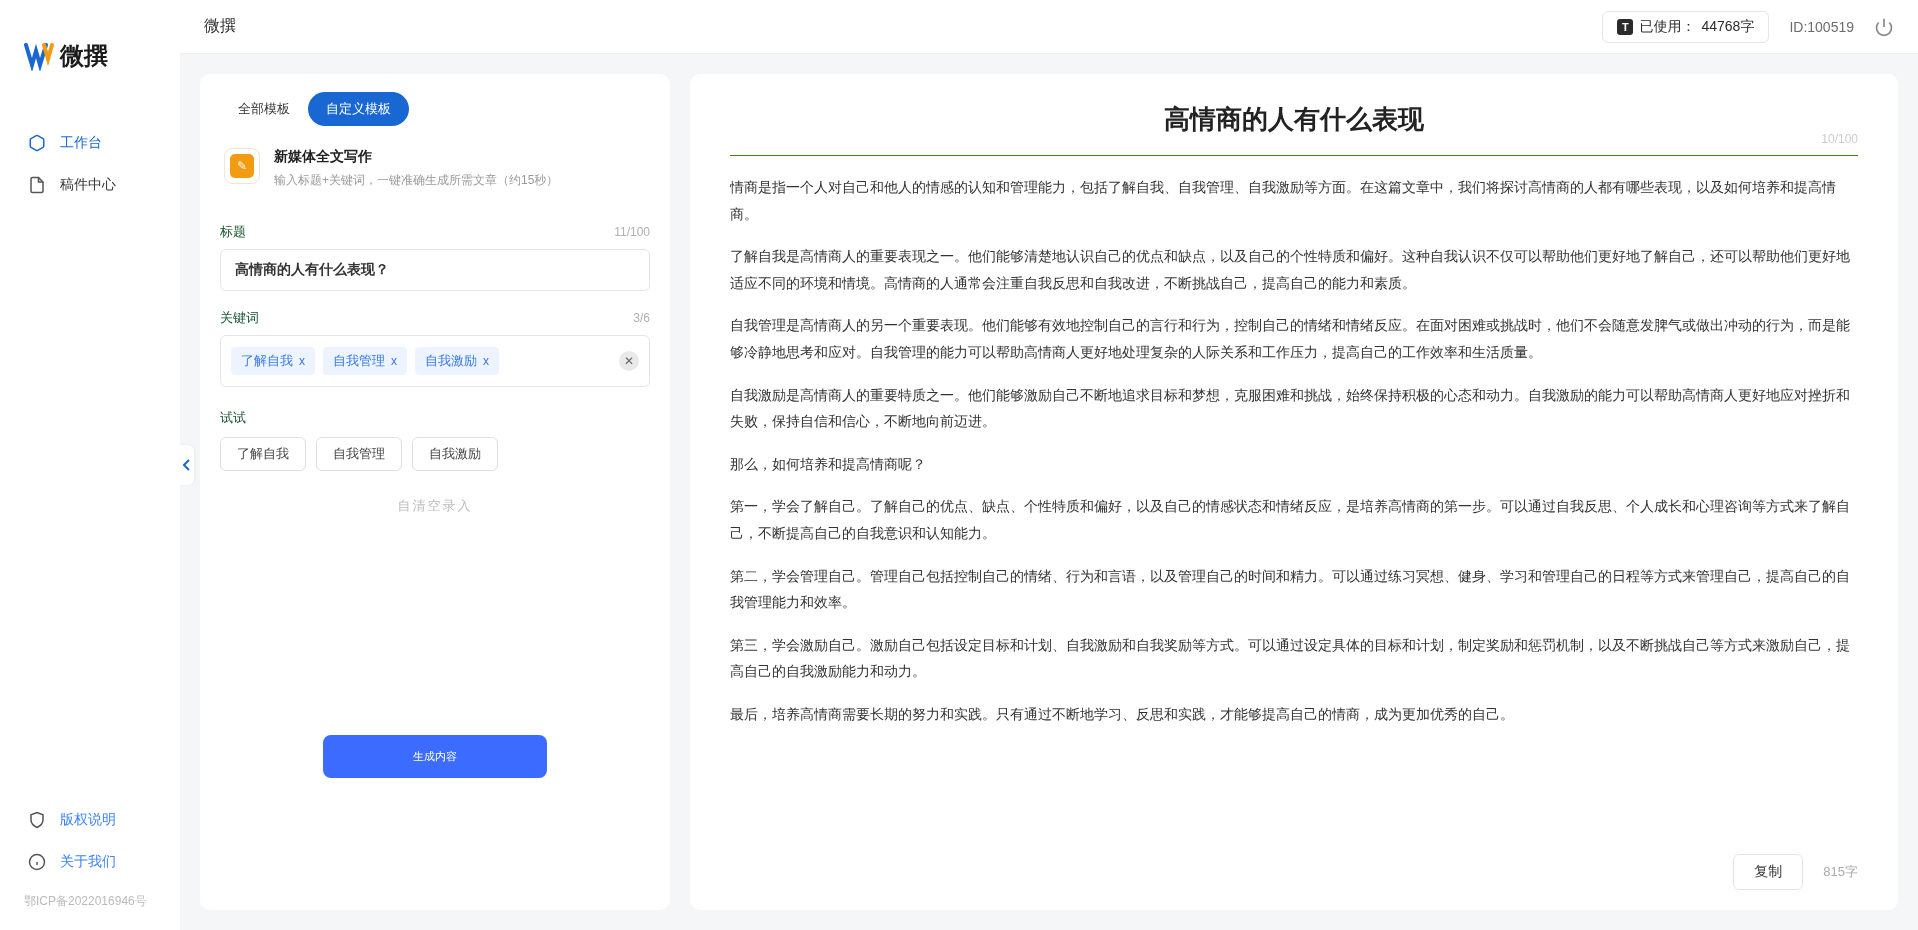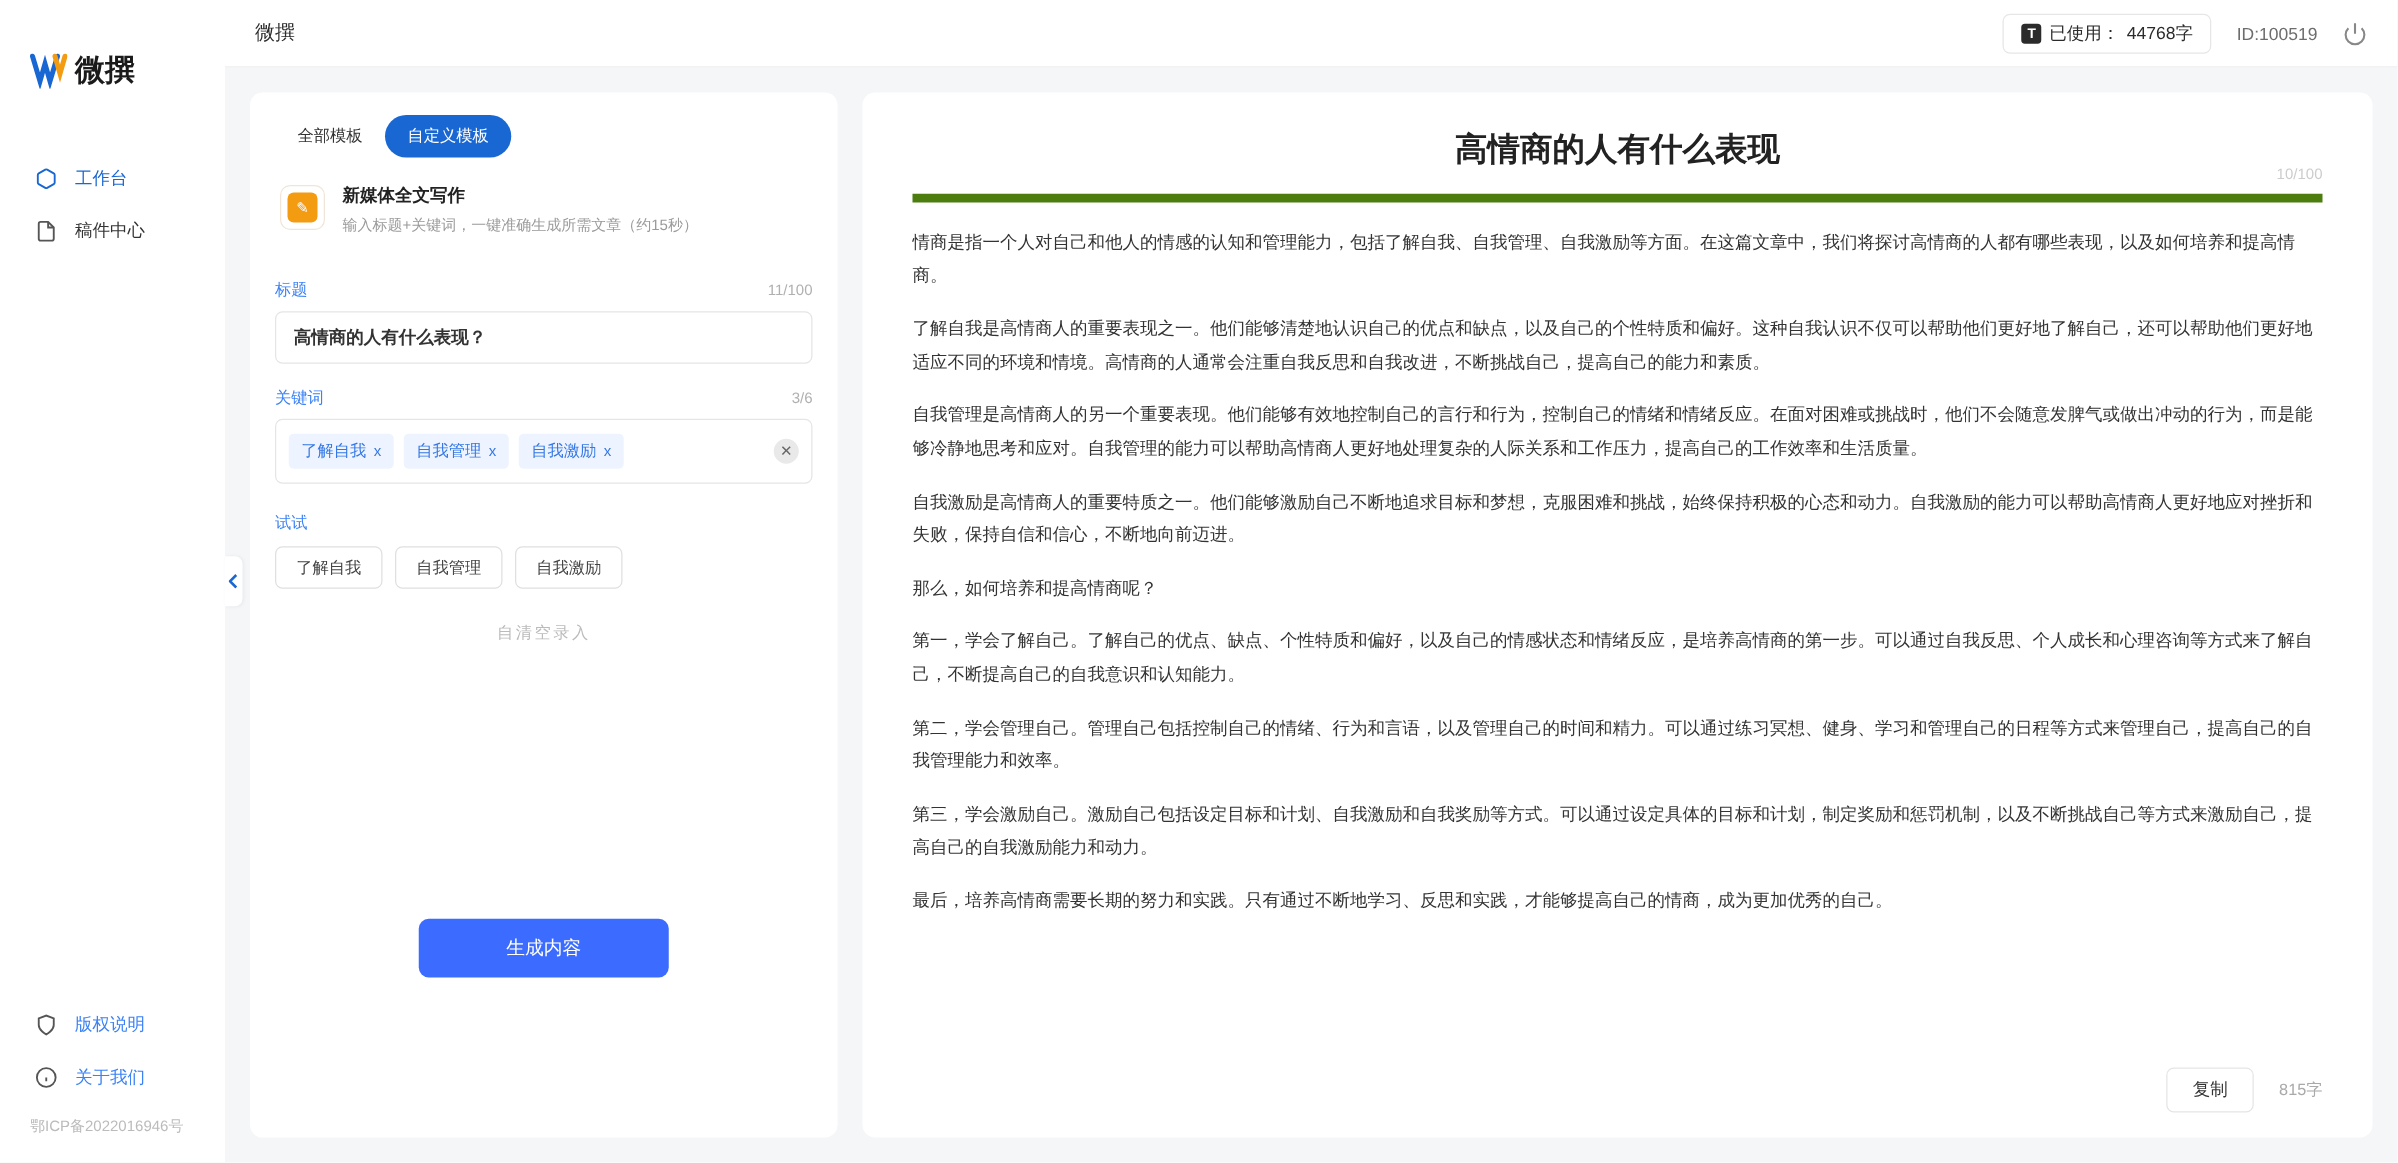--- a/index.html
+++ b/index.html
@@ -48,39 +48,39 @@
 
 .tpl-card { display: flex; gap: 14px; padding: 6px 4px 16px; align-items: flex-start; }
 .tpl-icon { width: 36px; height: 36px; border-radius: 8px; background: #fff; border: 1px solid #f0e6d8; display: flex; align-items: center; justify-content: center; }
 .tpl-icon-inner { width: 24px; height: 24px; background: #f39c12; border-radius: 5px; display: inline-flex; align-items: center; justify-content: center; color: #fff; font-size: 12px; }
 .tpl-title { font-weight: 600; font-size: 14px; color: #222; margin-bottom: 6px; }
 .tpl-desc { font-size: 12px; color: #9a9a9a; }
 
 
 .form-group { margin-top: 18px; }
 .label-row { display: flex; align-items: center; justify-content: space-between; margin-bottom: 8px; }
-.form-label { font-size: 13px; color: #3b82f6; }
+.form-label { font-size: 13px; color: #14532d; }
 .form-count { font-size: 12px; color: #b0b0b0; }
 .text-input { width: 100%; border: 1px solid #e5e5e5; border-radius: 6px; padding: 12px 14px; font-size: 14px; color: #333; outline: none; background: #fff; font-weight: bold; }
 .text-input::placeholder { color: #bbb; }
 .tag-box { position: relative; width: 100%; min-height: 52px; border: 1px solid #e5e5e5; border-radius: 6px; padding: 10px 40px 10px 10px; display: flex; flex-wrap: wrap; gap: 8px; align-items: center; background: #fff; }
 .tag { display: inline-flex; align-items: center; background: #eef4ff; color: #3578e5; border-radius: 4px; padding: 5px 10px; font-size: 13px; gap: 4px; }
 .tag-x { color: #3578e5; cursor: pointer; font-size: 12px; margin-left: 2px; }
 .clear-btn { position: absolute; right: 10px; top: 50%; transform: translateY(-50%); width: 20px; height: 20px; border-radius: 50%; background: #e9e9e9; color: #666; display: flex; align-items: center; justify-content: center; cursor: pointer; font-size: 12px; }
 
 
 .try-row { margin-top: 22px; }
 .try-options { display: flex; gap: 10px; margin-top: 10px; }
 .chip { border: 1px solid #e0e0e0; border-radius: 6px; padding: 7px 16px; font-size: 13px; color: #444; cursor: pointer; background: #fff; }
 
 .auto-clear { text-align: center; color: #bbb; font-size: 13px; margin-top: 26px; letter-spacing: 2px; cursor: pointer; }
-.generate-btn { margin-top: auto; width: 200px; align-self: center; background: #3b6cff; color: #fff; border: none; border-radius: 8px; padding: 14px 0; font-size: 15px; cursor: pointer; margin-top: 220px; }
-
-
-.doc-title-wrap { position: relative; border-bottom: 7px solid #4d7c0f; padding-bottom: 18px; margin-bottom: 18px; }
+.generate-btn { margin-top: auto; width: 224px; align-self: center; background: #3b6cff; color: #fff; border: none; border-radius: 8px; padding: 14px 0; font-size: 11px; cursor: pointer; margin-top: 220px; }
+
+
+.doc-title-wrap { position: relative; border-bottom: 1px solid #4d7c0f; padding-bottom: 18px; margin-bottom: 18px; }
 .doc-title { font-size: 26px; font-weight: 600; color: #222; text-align: center; }
 .doc-title-count { position: absolute; right: 0; bottom: 9px; font-size: 12px; color: #ccc; }
 .doc-body { font-size: 14px; color: #333; line-height: 1.9; }
 .doc-body p { margin-bottom: 16px; }
 .right-footer { display: flex; align-items: center; justify-content: flex-end; gap: 20px; padding-top: 100px; margin-top: auto; }
 .copy-btn { border: 1px solid #e5e5e5; background: #fff; border-radius: 6px; padding: 8px 20px; cursor: pointer; color: #333; font-size: 14px; }
 .word-count { font-size: 13px; color: #aaa; }
 </style>
 </head>
 <body>

